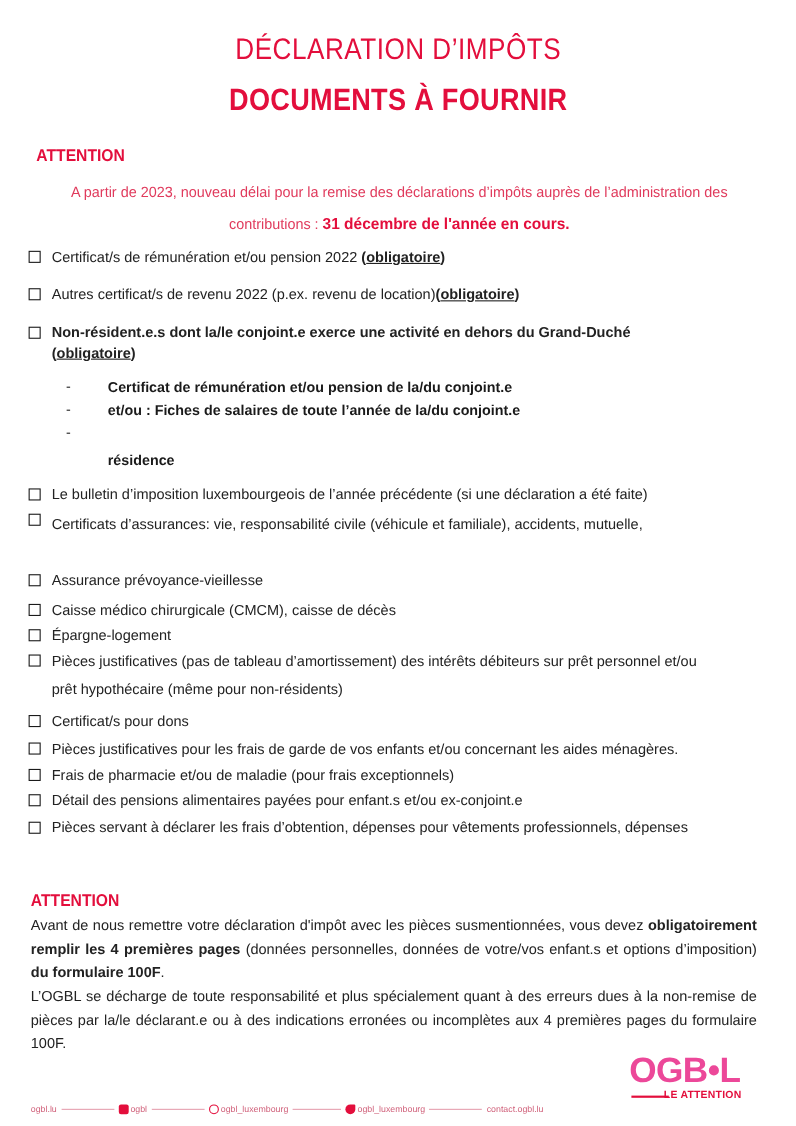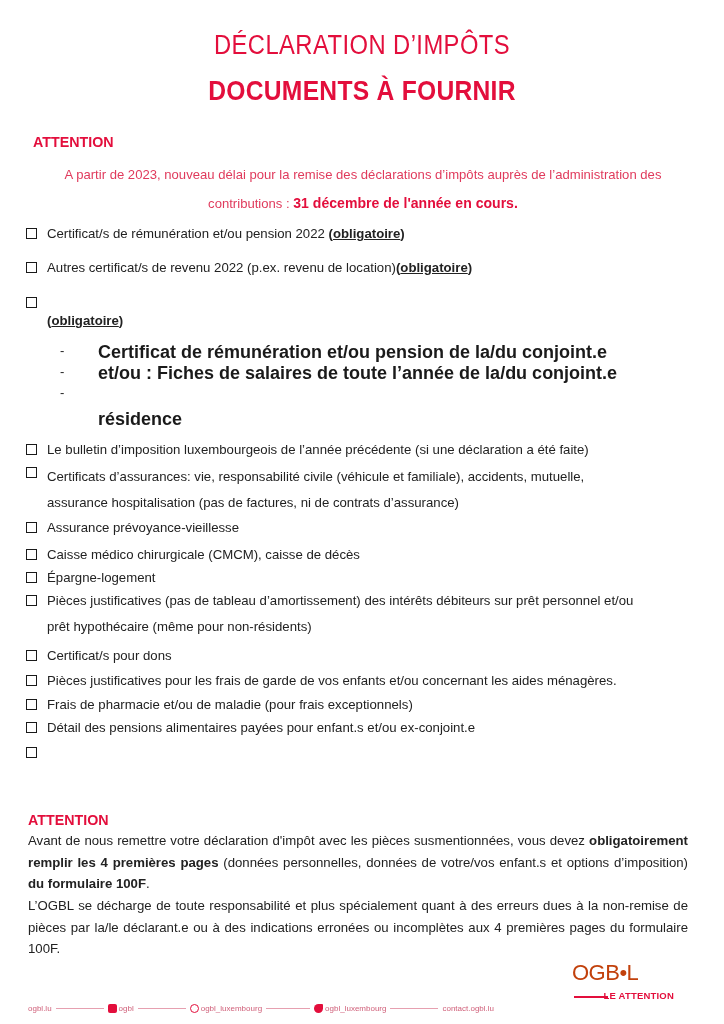--- a/index.html
+++ b/index.html
@@ -38,21 +38,21 @@
   .item {
     position: absolute; left: 47px; width: 650px; font-size: 13.2px;
     line-height: 22px; color: #222; white-space: nowrap;
   }
   .item.tall { line-height: 26px; }
   .item b u, .u { text-decoration: underline; }
   .dash {
     position: absolute; left: 60px; font-size: 13px; color: #222;
   }
   .sub {
-    position: absolute; left: 98px; width: 600px; font-size: 18px;
+    position: absolute; left: 98px; width: 600px; font-size: 13px;
     font-weight: bold; line-height: 22px; color: #1a1a1a;
   }
   .para {
     position: absolute; left: 28px; width: 660px; font-size: 13.2px;
     line-height: 21.5px; color: #222; text-align: justify;
   }
   .footer {
     position: absolute; top: 964px; left: 28px; width: 500px; height: 14px;
     font-size: 8px; color: #d0607a; display: flex; align-items: center; margin-top: 37px;
   }
@@ -60,22 +60,22 @@
   .footer .line { height: 1px; background: #e6a0b0; margin: 0 4px; }
   .footer .ic {
     width: 9px; height: 9px; border-radius: 2px; background: #e30e3c;
     display: inline-block; margin-right: 2px;
   }
   .footer .ic.round { border-radius: 50%; background: transparent; border: 1.3px solid #e30e3c; width: 7px; height: 7px; }
   .logo {
     position: absolute; left: 572px; top: 958px; width: 130px; height: 50px;
   }
   .logo .word {
-    position: absolute; left: 0; top: 0; font-size: 22px; font-weight: normal;
-    color: #c2410c; letter-spacing: -0.5px; line-height: 30px;
+    position: absolute; left: 0; top: 0; font-size: 32px; font-weight: bold;
+    color: #ec4899; letter-spacing: -0.5px; line-height: 30px;
   }
   .logo .tag {
     position: absolute; right: 28px; top: 32px; font-size: 9.5px; font-weight: bold;
     color: #e30e3c; letter-spacing: 0.2px;
   }
   .logo .tagline {
     position: absolute; left: 2px; top: 38px; width: 34px; height: 1.5px; background: #e30e3c;
   }
 </style>
 </head>
@@ -95,38 +95,38 @@
   <span>Certificat/s de rémunération et/ou pension 2022 </span><b><span>(</span><u>obligatoire</u><span>)</span></b>
 </div>
 
 <div class="cb" style="top:262px;"></div>
 <div class="item" style="top:257px;">
   <span>Autres certificat/s de revenu 2022 (p.ex. revenu de location)</span><b><span>(</span><u>obligatoire</u><span>)</span></b>
 </div>
 
 <div class="cb" style="top:297px;"></div>
 <div class="item" style="top:292px; font-weight:bold; line-height:19px;">
-  <br><span>(</span><u>obligatoire</u><span>)</span>
+  <span>Non-résident.e.s dont la/le conjoint.e exerce une activité en dehors du Grand-Duché</span><br><span>(</span><u>obligatoire</u><span>)</span>
 </div>
 
 <div class="dash" style="top:343px;">-</div>
 <div class="sub" style="top:341px;">Certificat de rémunération et/ou pension de la/du conjoint.e</div>
 <div class="dash" style="top:364px;">-</div>
 <div class="sub" style="top:362px;">et/ou : Fiches de salaires de toute l’année de la/du conjoint.e</div>
 <div class="dash" style="top:385px;">-</div>
 <div class="sub" style="top:383px; line-height:24px;">
   <br><span>résidence</span>
 </div>
 
 <div class="cb" style="top:444px;"></div>
 <div class="item" style="top:439px;">Le bulletin d’imposition luxembourgeois de l’année précédente (si une déclaration a été faite)</div>
 
 <div class="cb" style="top:467px;"></div>
 <div class="item tall" style="top:464px;">
-  <span>Certificats d’assurances: vie, responsabilité civile (véhicule et familiale), accidents, mutuelle,</span><br><span>assurance hospitalisation (pas de factures, ni de contrats d’assurance)</span>
+  <span>Certificats d’assurances: vie, responsabilité civile (véhicule et familiale), accidents, mutuelle,</span><br>
 </div>
 
 <div class="cb" style="top:522px;"></div>
 <div class="item" style="top:517px;">Assurance prévoyance-vieillesse</div>
 
 <div class="cb" style="top:549px;"></div>
 <div class="item" style="top:544px;">Caisse médico chirurgicale (CMCM), caisse de décès</div>
 
 <div class="cb" style="top:572px;"></div>
 <div class="item" style="top:567px;">Épargne-logement</div>
@@ -143,21 +143,21 @@
 <div class="item" style="top:670px;">Pièces justificatives pour les frais de garde de vos enfants et/ou concernant les aides ménagères.</div>
 
 <div class="cb" style="top:699px;"></div>
 <div class="item" style="top:694px;">Frais de pharmacie et/ou de maladie (pour frais exceptionnels)</div>
 
 <div class="cb" style="top:722px;"></div>
 <div class="item" style="top:717px;">Détail des pensions alimentaires payées pour enfant.s et/ou ex-conjoint.e</div>
 
 <div class="cb" style="top:747px;"></div>
 <div class="item" style="top:742px; line-height:19px;">
-  <br>
+  <span>Pièces servant à déclarer les frais d’obtention, dépenses pour vêtements professionnels, dépenses</span><br>
 </div>
 
 <div class="att-label" style="left:28px; top:811px;">ATTENTION</div>
 <div class="para" style="top:830px;">
   <span>Avant de nous remettre votre déclaration d'impôt avec les pièces susmentionnées, vous devez </span><b>obligatoirement remplir les 4 premières pages</b><span> (données personnelles, données de votre/vos enfant.s et options d’imposition) </span><b>du formulaire 100F</b><span>.</span>
 </div>
 <div class="para" style="top:895px;">L’OGBL se décharge de toute responsabilité et plus spécialement quant à des erreurs dues à la non-remise de pièces par la/le déclarant.e ou à des indications erronées ou incomplètes aux 4 premières pages du formulaire 100F.</div>
 
 <div class="footer">
   <span>ogbl.lu</span>

